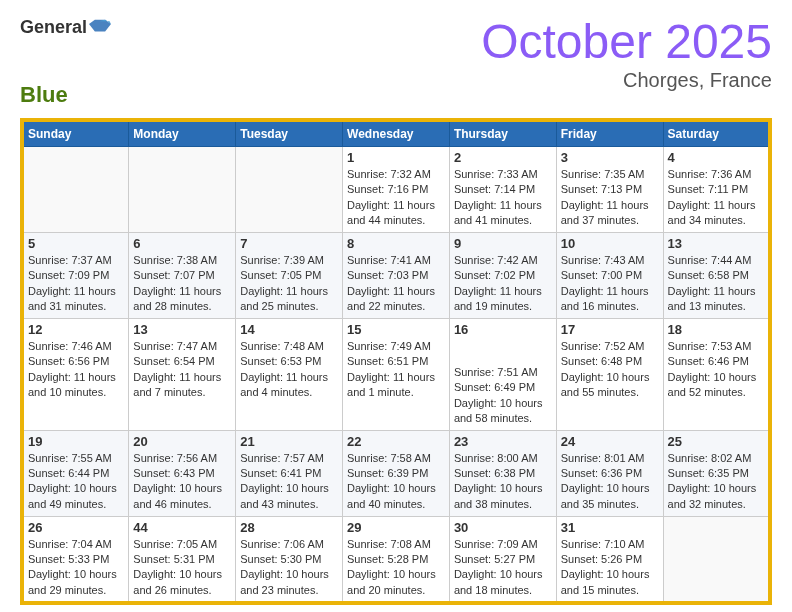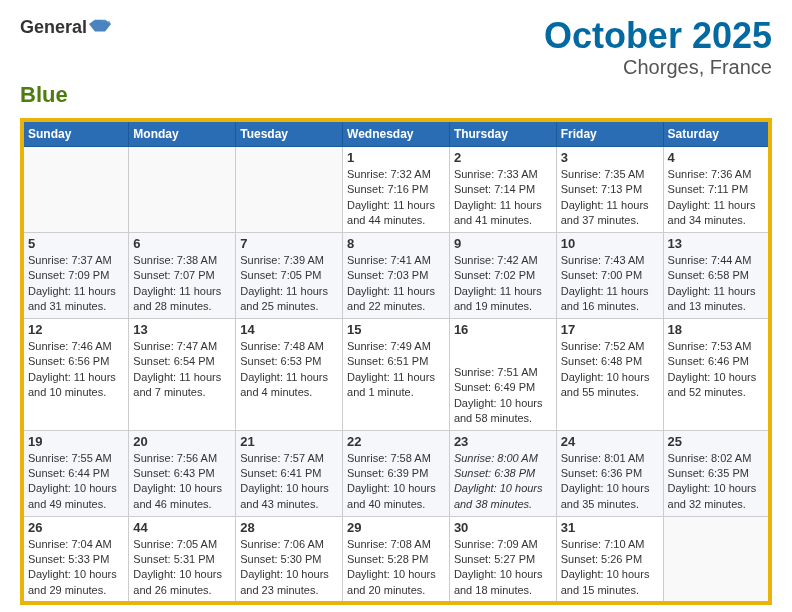--- a/index.html
+++ b/index.html
@@ -31,23 +31,23 @@
     .logo-blue { color: #2a6db5; }
     .logo-icon {
       width: 22px;
       height: 22px;
       margin-left: 2px;
     }
     .title-block {
       text-align: right;
     }
     .month-title {
-      font-size: 36px;
-      font-weight: bold;
-      color: #0369a1;
+      font-size: 48px;
+      font-weight: normal;
+      color: #8b5cf6;
       line-height: 1.1;
     }
     .location-title {
       font-size: 20px;
       color: #555;
     }
     .calendar {
       flex: 1;
       border: 4px solid #eab308;
       border-collapse: collapse;
@@ -288,21 +288,21 @@
           </td>
           <td>
             <span class="day-number">22</span>
             <div class="day-info" style="white-space: pre-line;">Sunrise: 7:58 AM
 Sunset: 6:39 PM
 Daylight: 10 hours
 and 40 minutes.</div>
           </td>
           <td>
             <span class="day-number">23</span>
-            <div class="day-info" style="white-space: pre-line; font-style: italic;">Sunrise: 8:00 AM
+            <div class="day-info" style="white-space: pre-line;">Sunrise: 8:00 AM
 Sunset: 6:38 PM
 Daylight: 10 hours
 and 38 minutes.</div>
           </td>
           <td>
             <span class="day-number">24</span>
             <div class="day-info" style="white-space: pre-line;">Sunrise: 8:01 AM
 Sunset: 6:36 PM
 Daylight: 10 hours
 and 35 minutes.</div>

